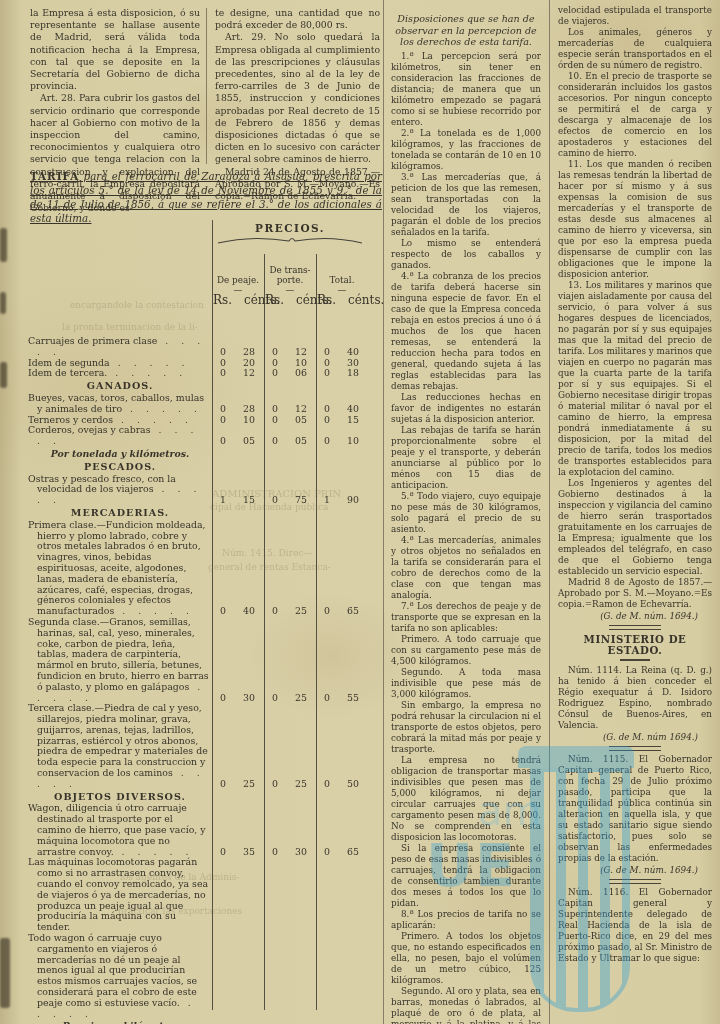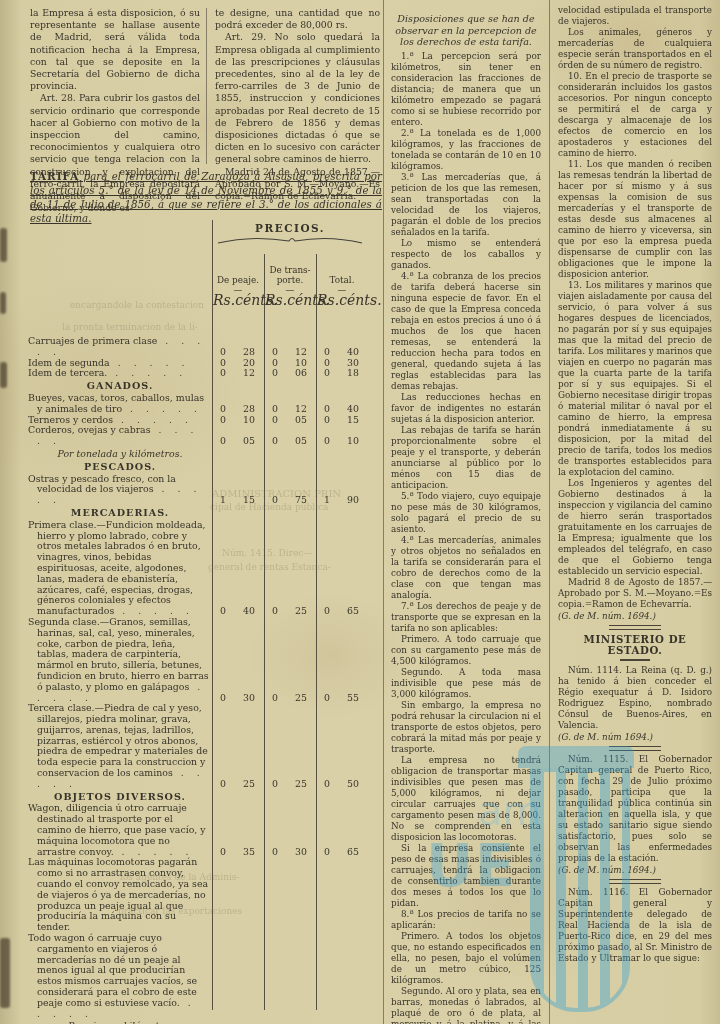--- a/index.html
+++ b/index.html
@@ -15,21 +15,21 @@
       radial-gradient(ellipse 90px 60px at 30% 12%, rgba(150,112,55,.10), transparent 70%),
       linear-gradient(90deg,#bfb489 0%,#d6cda3 3%,#d9d0a8 50%,#d6cda3 97%,#c8bd92 100%);
   }
   .vrule{position:absolute;width:1px;background:#6a6350;opacity:.75;}
   .col{position:absolute;text-align:justify;}
   .col p{margin:0;text-indent:10px;}
   .col p.noindent{text-indent:0;}
   #col1,#col2{font-size:9.3px;line-height:12.2px;}
   #col3,#col4{font-size:8.8px;line-height:11px;}
   .col3-heading{font-style:italic;text-align:center;font-size:9.6px;line-height:11.5px;margin:8px 4px 3px 4px;}
-  .cite{font-style:italic;text-align:left;padding-right:14px;margin:1px 0;}
+  .cite{font-style:italic;text-align:right;padding-right:14px;margin:1px 0;}
   .hr-double{width:52px;height:3px;border-top:1px solid #4a4436;border-bottom:1px solid #4a4436;margin:3px auto;}
   .hr-dash{width:30px;border-top:2px solid #4a4436;margin:3px auto 4px auto;}
   .blk-heading{text-align:center;font-size:10.2px;letter-spacing:.6px;margin:4px 0 1px 0;font-weight:bold;}
 
   
   #tarifa-head{position:absolute;left:30px;top:169px;width:352px;font-size:10.3px;line-height:14px;font-style:italic;text-align:justify;text-decoration:underline;}
   #tarifa-head b{font-style:normal;letter-spacing:1px;}
 
   
   #table-wrap{position:absolute;left:28px;top:214px;width:340px;height:796px;}
@@ -41,31 +41,31 @@
   #thead-left{position:absolute;left:0;top:10px;width:180px;text-align:center;}
   .th-kilometro{font-style:italic;font-size:9.8px;margin-top:14px;}
   .th-viajeros{font-size:10.5px;letter-spacing:1px;margin-top:28px;font-weight:bold;}
   #thead-right{position:absolute;left:184px;top:0;width:156px;}
   .precios{text-align:center;font-size:10.5px;letter-spacing:1.5px;padding-top:8px;font-weight:bold;}
   .brace{display:block;margin:1px auto 0 auto;}
   #groups{display:flex;}
   .group{width:52px;display:flex;flex-direction:column;justify-content:flex-end;text-align:center;font-size:8.8px;height:62px;}
   .gname{line-height:9.5px;}
   .gdash{line-height:10px;}
-  .gunits{display:flex;justify-content:space-between;font-style:italic;font-size:14px;padding:0 1px;line-height:11px;}
+  .gunits{display:flex;justify-content:space-between;font-size:12px;padding:0 1px;line-height:11px;gap:12px;}
   #tbody{position:relative;font-size:9.4px;line-height:10.8px;}
   .trow{display:flex;align-items:flex-end;}
   .lbl{width:184px;text-align:left;padding-right:2px;box-sizing:border-box;}
   .lbl .inner{display:block;padding-left:9px;text-indent:-9px;}
   .leader{letter-spacing:5px;color:#4540333;color:#454033;}
   .cell{text-align:center;}
   .c-rs{width:22px;}
   .c-ct{width:30px;}
   .sec{width:184px;text-align:center;letter-spacing:1px;font-size:9.6px;margin:2px 0 1px 0;font-weight:bold;}
-  .note{width:184px;text-align:center;font-style:italic;margin:2px 0 1px 0;}
+  .note{width:184px;text-align:center;font-style:italic;margin:2px 0 1px 0;font-weight:bold;}
 
   
   .bleed{position:absolute;color:#7d7458;opacity:.30;filter:blur(.5px);font-size:9px;white-space:nowrap;}
 
   
   #stamp{position:absolute;left:418px;top:740px;width:300px;height:284px;pointer-events:none;}
   .stamp-letters{position:absolute;left:8px;top:92px;font-size:58px;font-weight:bold;color:#2f9fd8;opacity:.34;letter-spacing:2px;font-family:"DejaVu Sans","Liberation Sans",sans-serif;}
   .stamp-letters2{position:absolute;left:60px;top:48px;font-size:40px;color:#5cb4e0;opacity:.25;font-family:"DejaVu Sans","Liberation Sans",sans-serif;}
   .shield{position:absolute;left:112px;top:28px;width:92px;height:236px;opacity:.38;
     background:repeating-linear-gradient(90deg,#2f9fd8 0 10px,transparent 10px 22px);

